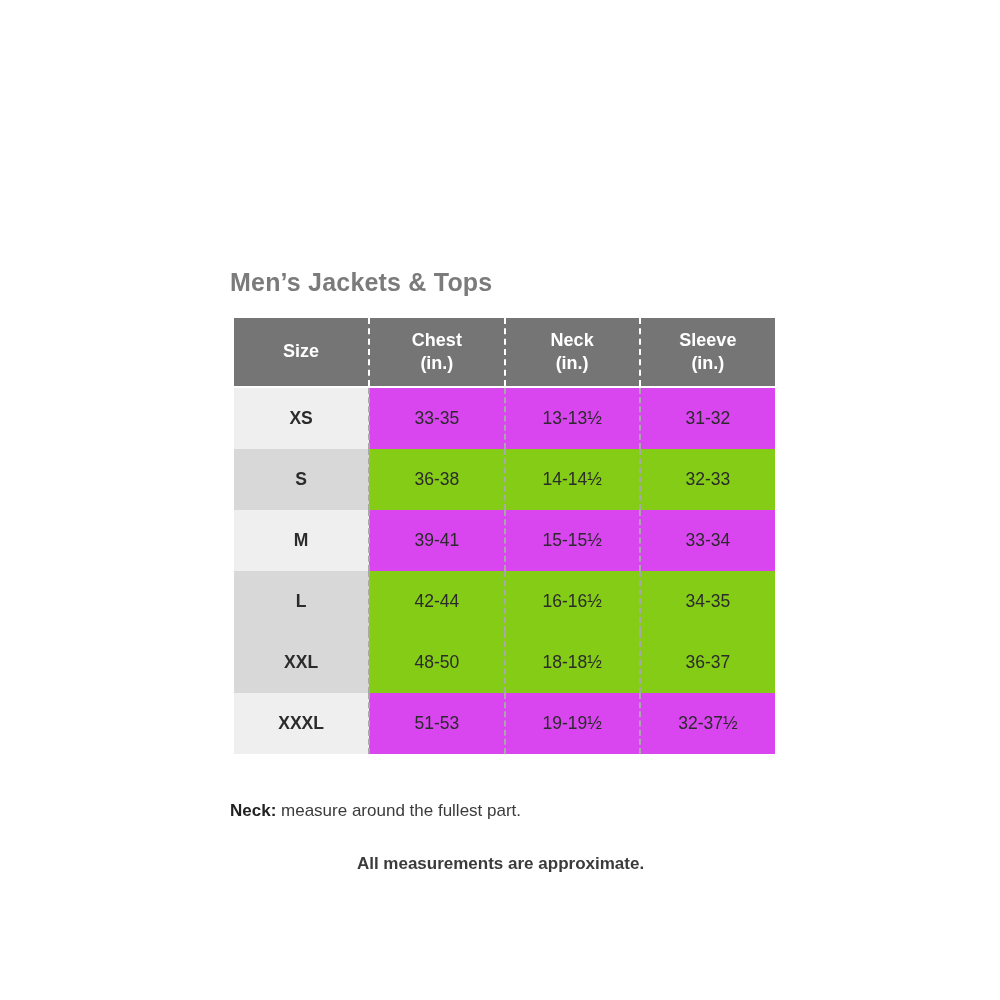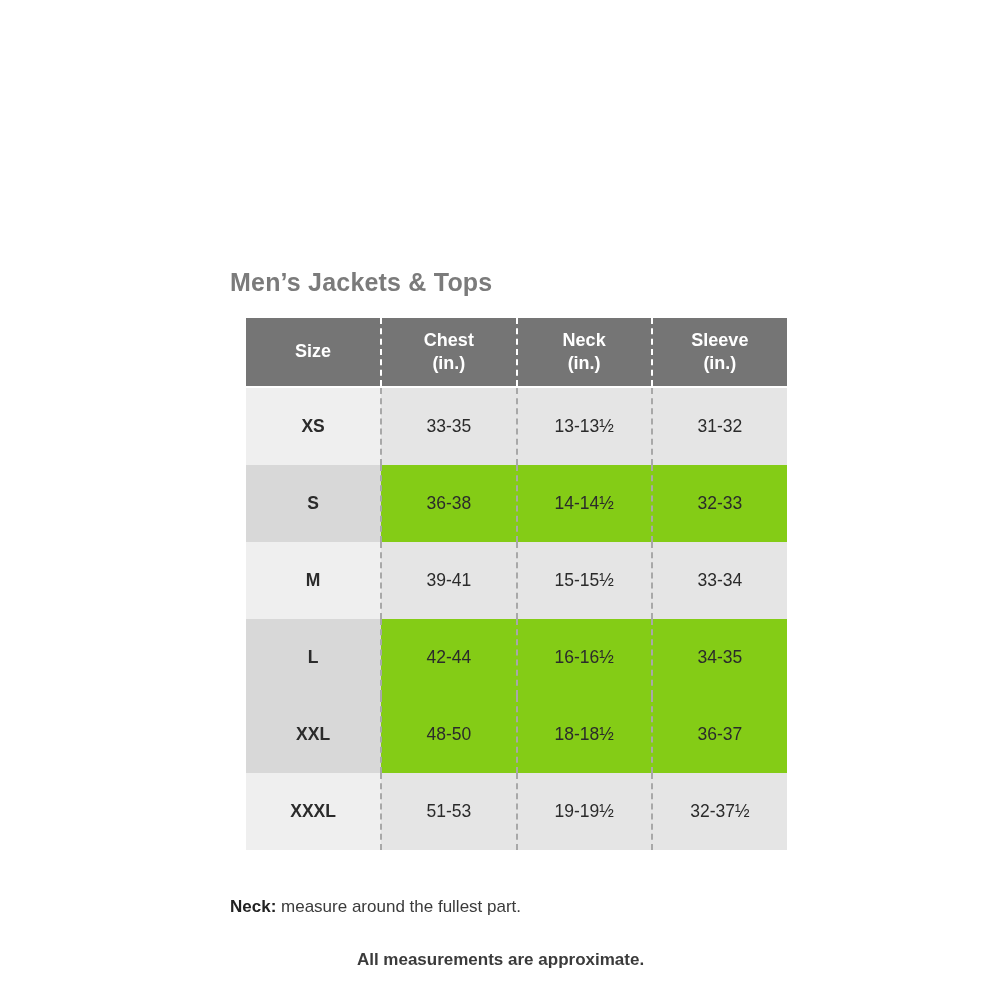--- a/index.html
+++ b/index.html
@@ -25,21 +25,21 @@
     margin: 0 0 21px 0;
     font-size: 25px;
     font-weight: bold;
     color: #7b7b7b;
     letter-spacing: 0.2px;
   }
   table.size-table {
     border-collapse: collapse;
     table-layout: fixed;
     width: 541px;
-    margin: 0 0 42px 16px;
+    margin: 0 0 42px 4px;
   }
   table.size-table th {
     background: #757575;
     color: #ffffff;
     font-weight: bold;
     font-size: 18px;
     line-height: 1.28;
     height: 68px;
     text-align: center;
     vertical-align: middle;
@@ -52,31 +52,31 @@
   table.size-table th .sub {
     display: block;
     font-weight: bold;
   }
   table.size-table td {
     height: 45px;
     text-align: center;
     vertical-align: middle;
     font-size: 17.5px;
     color: #2b2b2b;
-    padding: 16px;
+    padding: 8px;
   }
   table.size-table tbody td + td {
     border-left: 2px dashed #a8a8a8;
   }
   td.size-cell {
     font-weight: bold;
     color: #1c1c1c;
   }
   tr.row-odd td.size-cell { background: #efefef; }
-  tr.row-odd td.data-cell { background: #e5e5e5; }
+  tr.row-odd td.data-cell { background: #d946ef; }
   tr.row-even td.size-cell { background: #d8d8d8; }
   tr.row-even td.data-cell { background: #84cc16; }
   .notes p {
     margin: 0 0 24px 0;
     font-size: 17px;
     line-height: 29px;
     color: #3b3b3b;
   }
   .notes .lbl {
     font-weight: bold;

